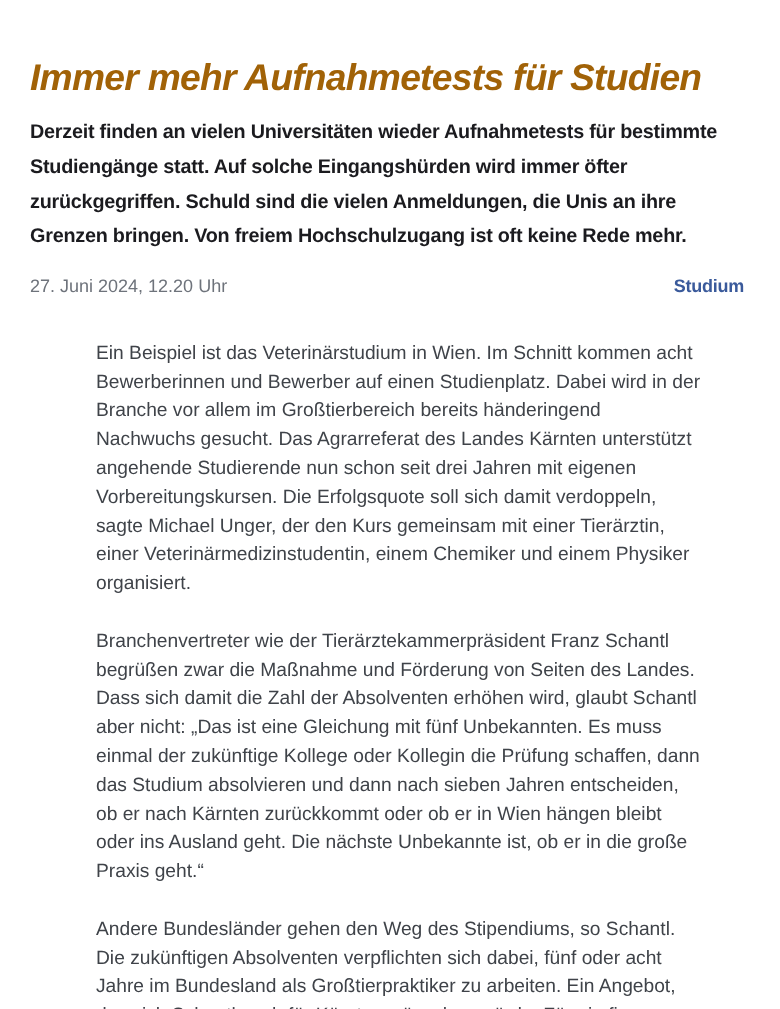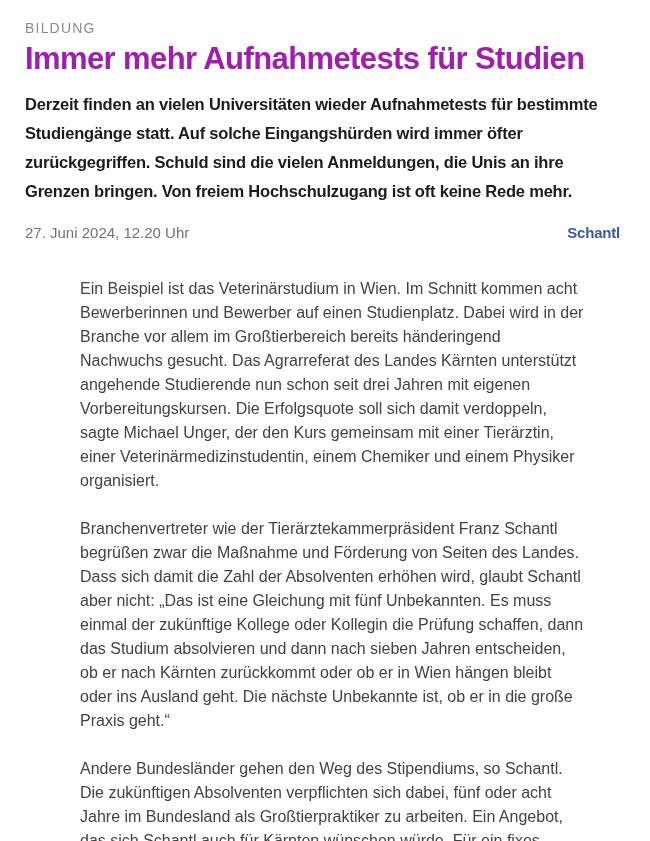--- a/index.html
+++ b/index.html
@@ -23,26 +23,27 @@
 
   .category {
     font-size: 14px;
     font-weight: 500;
     letter-spacing: 1.2px;
     color: #878c93;
     text-transform: uppercase;
   }
 
   h1.headline {
-    margin-top: 6px;
+    margin-top: 28px;
     font-size: 31px;
     line-height: 1.1;
     font-weight: 800;
     letter-spacing: -0.6px;
-    color: #a21caf;
+    color: #a16207;
+    font-style: italic;
   }
 
   .lede {
     margin-top: 14px;
     font-size: 16.5px;
     line-height: 1.75;
     font-weight: 700;
     letter-spacing: -0.2px;
     color: #1b1b1f;
     max-width: 580px;
@@ -90,29 +91,28 @@
     color: #1b1b1f;
     margin: 30px 0 8px 0;
   }
 </style>
 </head>
 <body>
 
 <div class="page">
 
   <header class="article-header">
-    <div class="category">BILDUNG</div>
 
     <h1 class="headline">Immer mehr Aufnahmetests für Studien</h1>
 
     <p class="lede">Derzeit finden an vielen Universitäten wieder Aufnahmetests für bestimmte Studiengänge statt. Auf solche Eingangshürden wird immer öfter zurückgegriffen. Schuld sind die vielen Anmeldungen, die Unis an ihre Grenzen bringen. Von freiem Hochschulzugang ist oft keine Rede mehr.</p>
 
     <div class="meta-row">
       <span class="date">27. Juni 2024, 12.20 Uhr</span>
-      <a class="share-link">Schantl</a>
+      <a class="share-link">Studium</a>
     </div>
   </header>
 
   <section class="article-body">
     <p>Ein Beispiel ist das Veterinärstudium in Wien. Im Schnitt kommen acht Bewerberinnen und Bewerber auf einen Studienplatz. Dabei wird in der Branche vor allem im Großtierbereich bereits händeringend Nachwuchs gesucht. Das Agrarreferat des Landes Kärnten unterstützt angehende Studierende nun schon seit drei Jahren mit eigenen Vorbereitungskursen. Die Erfolgsquote soll sich damit verdoppeln, sagte Michael Unger, der den Kurs gemeinsam mit einer Tierärztin, einer Veterinärmedizinstudentin, einem Chemiker und einem Physiker organisiert.</p>
 
 
     <p>Branchenvertreter wie der Tierärztekammerpräsident Franz Schantl begrüßen zwar die Maßnahme und Förderung von Seiten des Landes. Dass sich damit die Zahl der Absolventen erhöhen wird, glaubt Schantl aber nicht: „Das ist eine Gleichung mit fünf Unbekannten. Es muss einmal der zukünftige Kollege oder Kollegin die Prüfung schaffen, dann das Studium absolvieren und dann nach sieben Jahren entscheiden, ob er nach Kärnten zurückkommt oder ob er in Wien hängen bleibt oder ins Ausland geht. Die nächste Unbekannte ist, ob er in die große Praxis geht.“</p>
 
     <p>Andere Bundesländer gehen den Weg des Stipendiums, so Schantl. Die zukünftigen Absolventen verpflichten sich dabei, fünf oder acht Jahre im Bundesland als Großtierpraktiker zu arbeiten. Ein Angebot, das sich Schantl auch für Kärnten wünschen würde. Für ein fixes Kontingent an Studienplätze sei der Bund zuständig, hieß es dazu aus dem ÖVP-geführten Agrarreferat. Fachliche Gespräche unter den Bundesländern für eine einheitliche Lösung werden aber geführt.</p>

